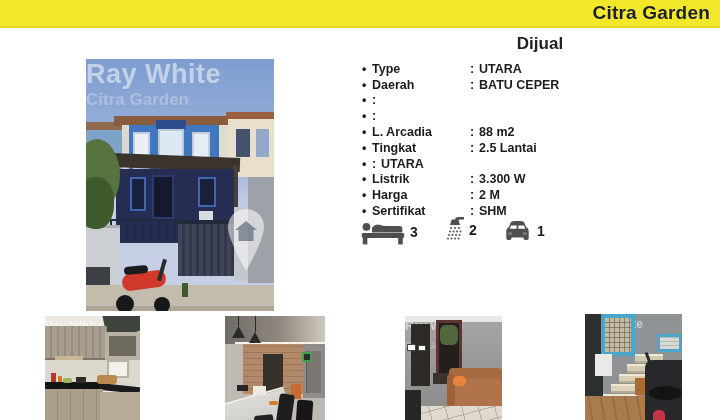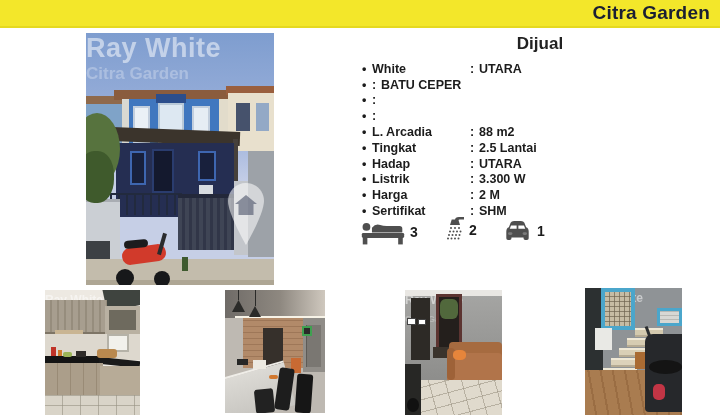--- a/index.html
+++ b/index.html
@@ -24,21 +24,21 @@
   
   .features { position:absolute; left:0; top:0; width:720px; height:0; }
   .feat { position:absolute; display:flex; align-items:center; color:#1C1C1C; }
   .feat .count { font-size:14px; font-weight:bold; margin-left:4px; }
   .feat svg { display:block; }
   .f-bed { left:360px; top:219px; }
   .f-shower { left:446px; top:216px; }
   .f-car { left:502px; top:220px; }
 
   
-  figure { position:absolute; overflow:hidden; }
+  figure { position:absolute; overflow:hidden;margin-top:26px; }
   figure div { position:absolute; }
   .wm { left:0; right:0; text-align:center; font-weight:bold; color:rgba(255,255,255,.52); white-space:nowrap; }
   .wm2 { left:0; right:0; text-align:center; font-weight:bold; color:rgba(255,255,255,.28); white-space:nowrap; }
 
   
   .main-photo { left:86px; top:33px; width:188px; height:252px;
       background:linear-gradient(180deg,#7E9DCF 0%,#9FB3DC 40%,#C2CCE6 58%,#C6CFE6 60%); }
   .mp-roofL   { left:-2px; top:63px; width:44px; height:9px; background:#8F6A4C; }
   .mp-neighL  { left:0; top:71px; width:40px; height:46px; background:#7FA3C8; }
   .mp-roof    { left:28px; top:57px; width:122px; height:10px; background:#8A5C3E; }
@@ -239,26 +239,27 @@
     </div>
     <span class="wm">Ray White</span>
     <span class="wm2">Citra Garden</span>
   </figure>
 
   <section class="details">
     <h2>Dijual</h2>
 
     <div class="drow">
       <span class="b">•</span>
-      <span class="l">White</span>
+      <span class="l">Type</span>
       <span class="c">:</span>
       <span class="v">UTARA</span>
     </div>
     <div class="drow">
       <span class="b">•</span>
+      <span class="l">Daerah</span>
       <span class="c">:</span>
       <span class="v">BATU CEPER</span>
     </div>
     <div class="drow">
       <span class="b">•</span>
       <span class="c">:</span>
     </div>
     <div class="drow">
       <span class="b">•</span>
       <span class="c">:</span>
@@ -270,21 +271,20 @@
       <span class="v">88 m2</span>
     </div>
     <div class="drow">
       <span class="b">•</span>
       <span class="l">Tingkat</span>
       <span class="c">:</span>
       <span class="v">2.5 Lantai</span>
     </div>
     <div class="drow">
       <span class="b">•</span>
-      <span class="l">Hadap</span>
       <span class="c">:</span>
       <span class="v">UTARA</span>
     </div>
     <div class="drow">
       <span class="b">•</span>
       <span class="l">Listrik</span>
       <span class="c">:</span>
       <span class="v">3.300 W</span>
     </div>
     <div class="drow">

